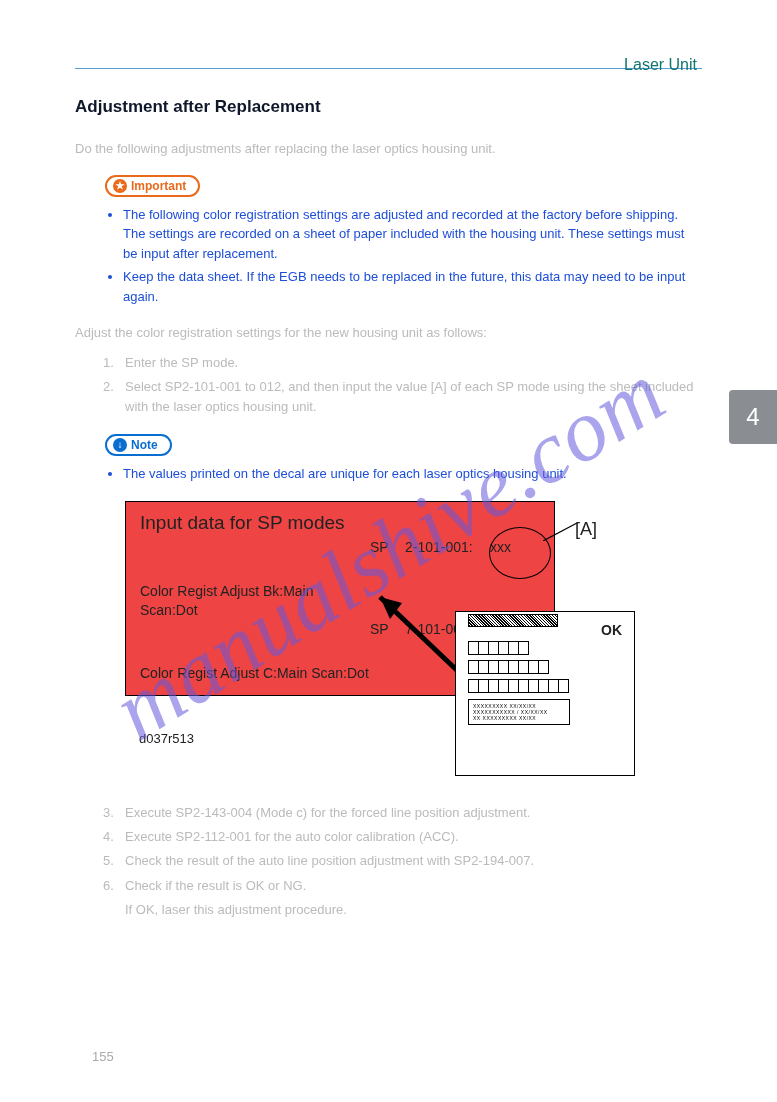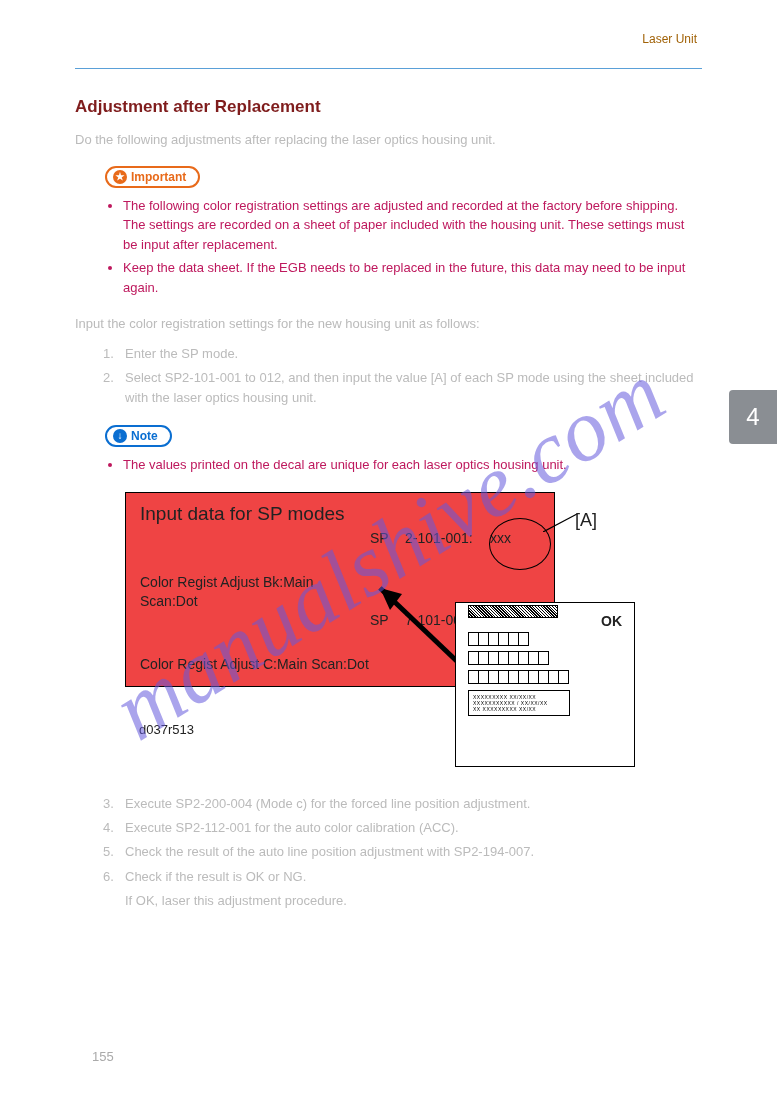--- a/index.html
+++ b/index.html
@@ -16,30 +16,30 @@
     width: 100%;
     height: 100%;
     padding: 60px 75px 40px 75px;
   }
   .top-rule {
     border-top: 1.5px solid #5aa0d8;
     margin: 8px 0 28px 0;
   }
   .header-right {
     position: absolute;
-    top: 32px;
+    top: 56px;
     right: 80px;
-    font-size: 12px;
-    color: #a16207;
+    font-size: 16px;
+    color: #0f766e;
   }
   .section-head {
     font-size: 17px;
     font-weight: bold;
-    color: #7f1d1d;
-    margin-bottom: 14px;
+    color: #0f172a;
+    margin-bottom: 23px;
   }
   .para {
     font-size: 13px;
     color: #bbb;
     line-height: 1.45;
     margin-bottom: 10px;
   }
   .badge {
     display: inline-flex;
     align-items: center;
@@ -70,21 +70,21 @@
     justify-content: center;
     font-size: 10px;
     margin-right: 4px;
     font-weight: bold;
   }
   .badge-important .badge-icon { background: #e86a1a; }
   .badge-note .badge-icon { background: #0a6ed1; }
   .bullets {
     margin: 4px 0 18px 48px;
     font-size: 13px;
-    color: #be185d;
+    color: #1d4ed8;
     line-height: 1.5;
   }
   .bullets li { list-style: disc; margin-bottom: 4px; }
   .numlist {
     margin: 6px 0 10px 28px;
     font-size: 13px;
     color: #bbb;
     line-height: 1.55;
   }
   .numlist .item { display: flex; margin-bottom: 4px; }
@@ -234,21 +234,21 @@
 
   <div class="badge badge-important">
     <span class="badge-icon">★</span>
     <span>Important</span>
   </div>
   <ul class="bullets">
     <li>The following color registration settings are adjusted and recorded at the factory before shipping. The settings are recorded on a sheet of paper included with the housing unit. These settings must be input after replacement.</li>
     <li>Keep the data sheet. If the EGB needs to be replaced in the future, this data may need to be input again.</li>
   </ul>
 
-  <p class="para">Input the color registration settings for the new housing unit as follows:</p>
+  <p class="para">Adjust the color registration settings for the new housing unit as follows:</p>
   <div class="numlist">
     <div class="item">
       <span class="num">1.</span>
       <span>Enter the SP mode.</span>
     </div>
     <div class="item">
       <span class="num">2.</span>
       <span>Select SP2-101-001 to 012, and then input the value [A] of each SP mode using the sheet included with the laser optics housing unit.</span>
     </div>
   </div>
@@ -325,21 +325,21 @@
       </div>
       <div class="smallblock">XXXXXXXXX XX/XX/XX<br>XXXXXXXXXXX / XX/XX/XX<br>XX XXXXXXXXX XX/XX</div>
     </div>
 
     <div class="fig-id">d037r513</div>
   </div>
 
   <div class="numlist" style="margin-top:12px;">
     <div class="item">
         <span class="num">3.</span>
-        <span>Execute SP2-200-004 (Mode c) for the forced line position adjustment.</span>
+        <span>Execute SP2-143-004 (Mode c) for the forced line position adjustment.</span>
       </div>
     <div class="item">
         <span class="num">4.</span>
         <span>Execute SP2-112-001 for the auto color calibration (ACC).</span>
       </div>
     <div class="item">
         <span class="num">5.</span>
         <span>Check the result of the auto line position adjustment with SP2-194-007.</span>
       </div>
     <div class="item">

